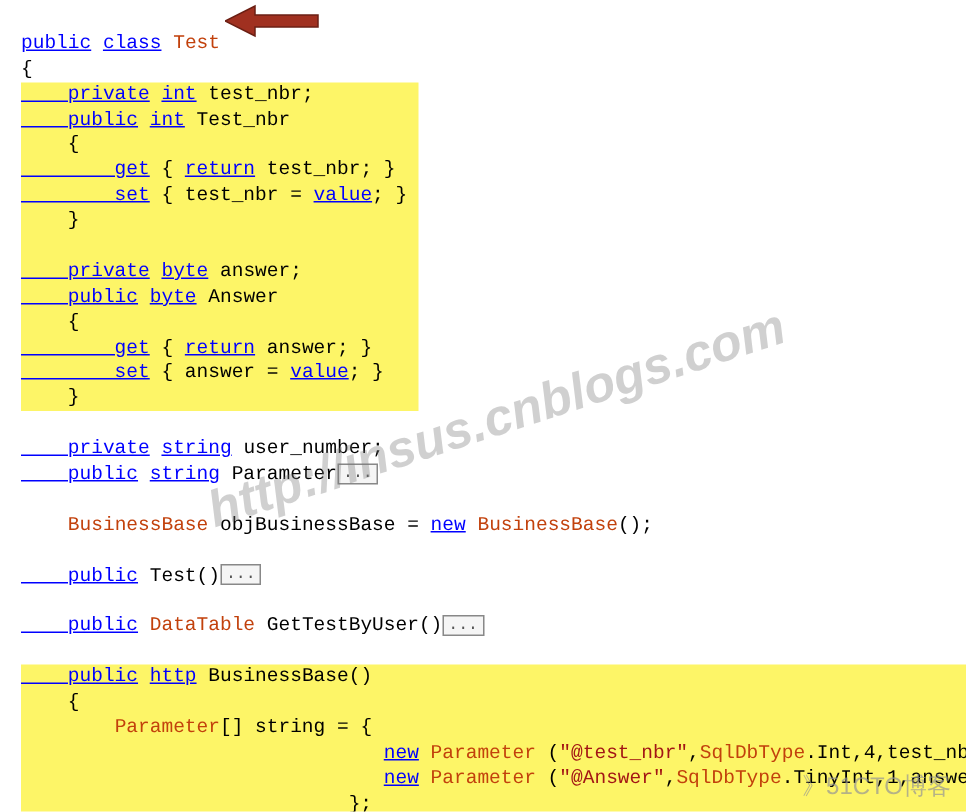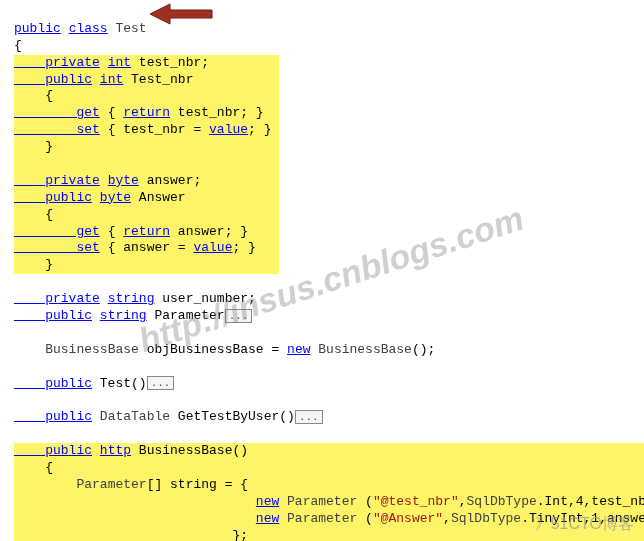--- a/index.html
+++ b/index.html
@@ -12,21 +12,21 @@
     width: 644px;
     height: 541px;
     overflow: hidden;
   }
   .code-container {
     padding: 4px 0 0 14px;
     line-height: 1.3;
     white-space: pre;
   }
   .kw { color: #0000ff; text-decoration: underline; }
-  .type { color: #404040; }
+  .type { color: #c2410c; }
   .str { color: #a31515; }
   .hl {
     background: #fdf567;
     display: inline-block;
   }
   .fold {
     display: inline-block;
     border: 1px solid #888;
     background: #f5f5f5;
     padding: 0 3px;

